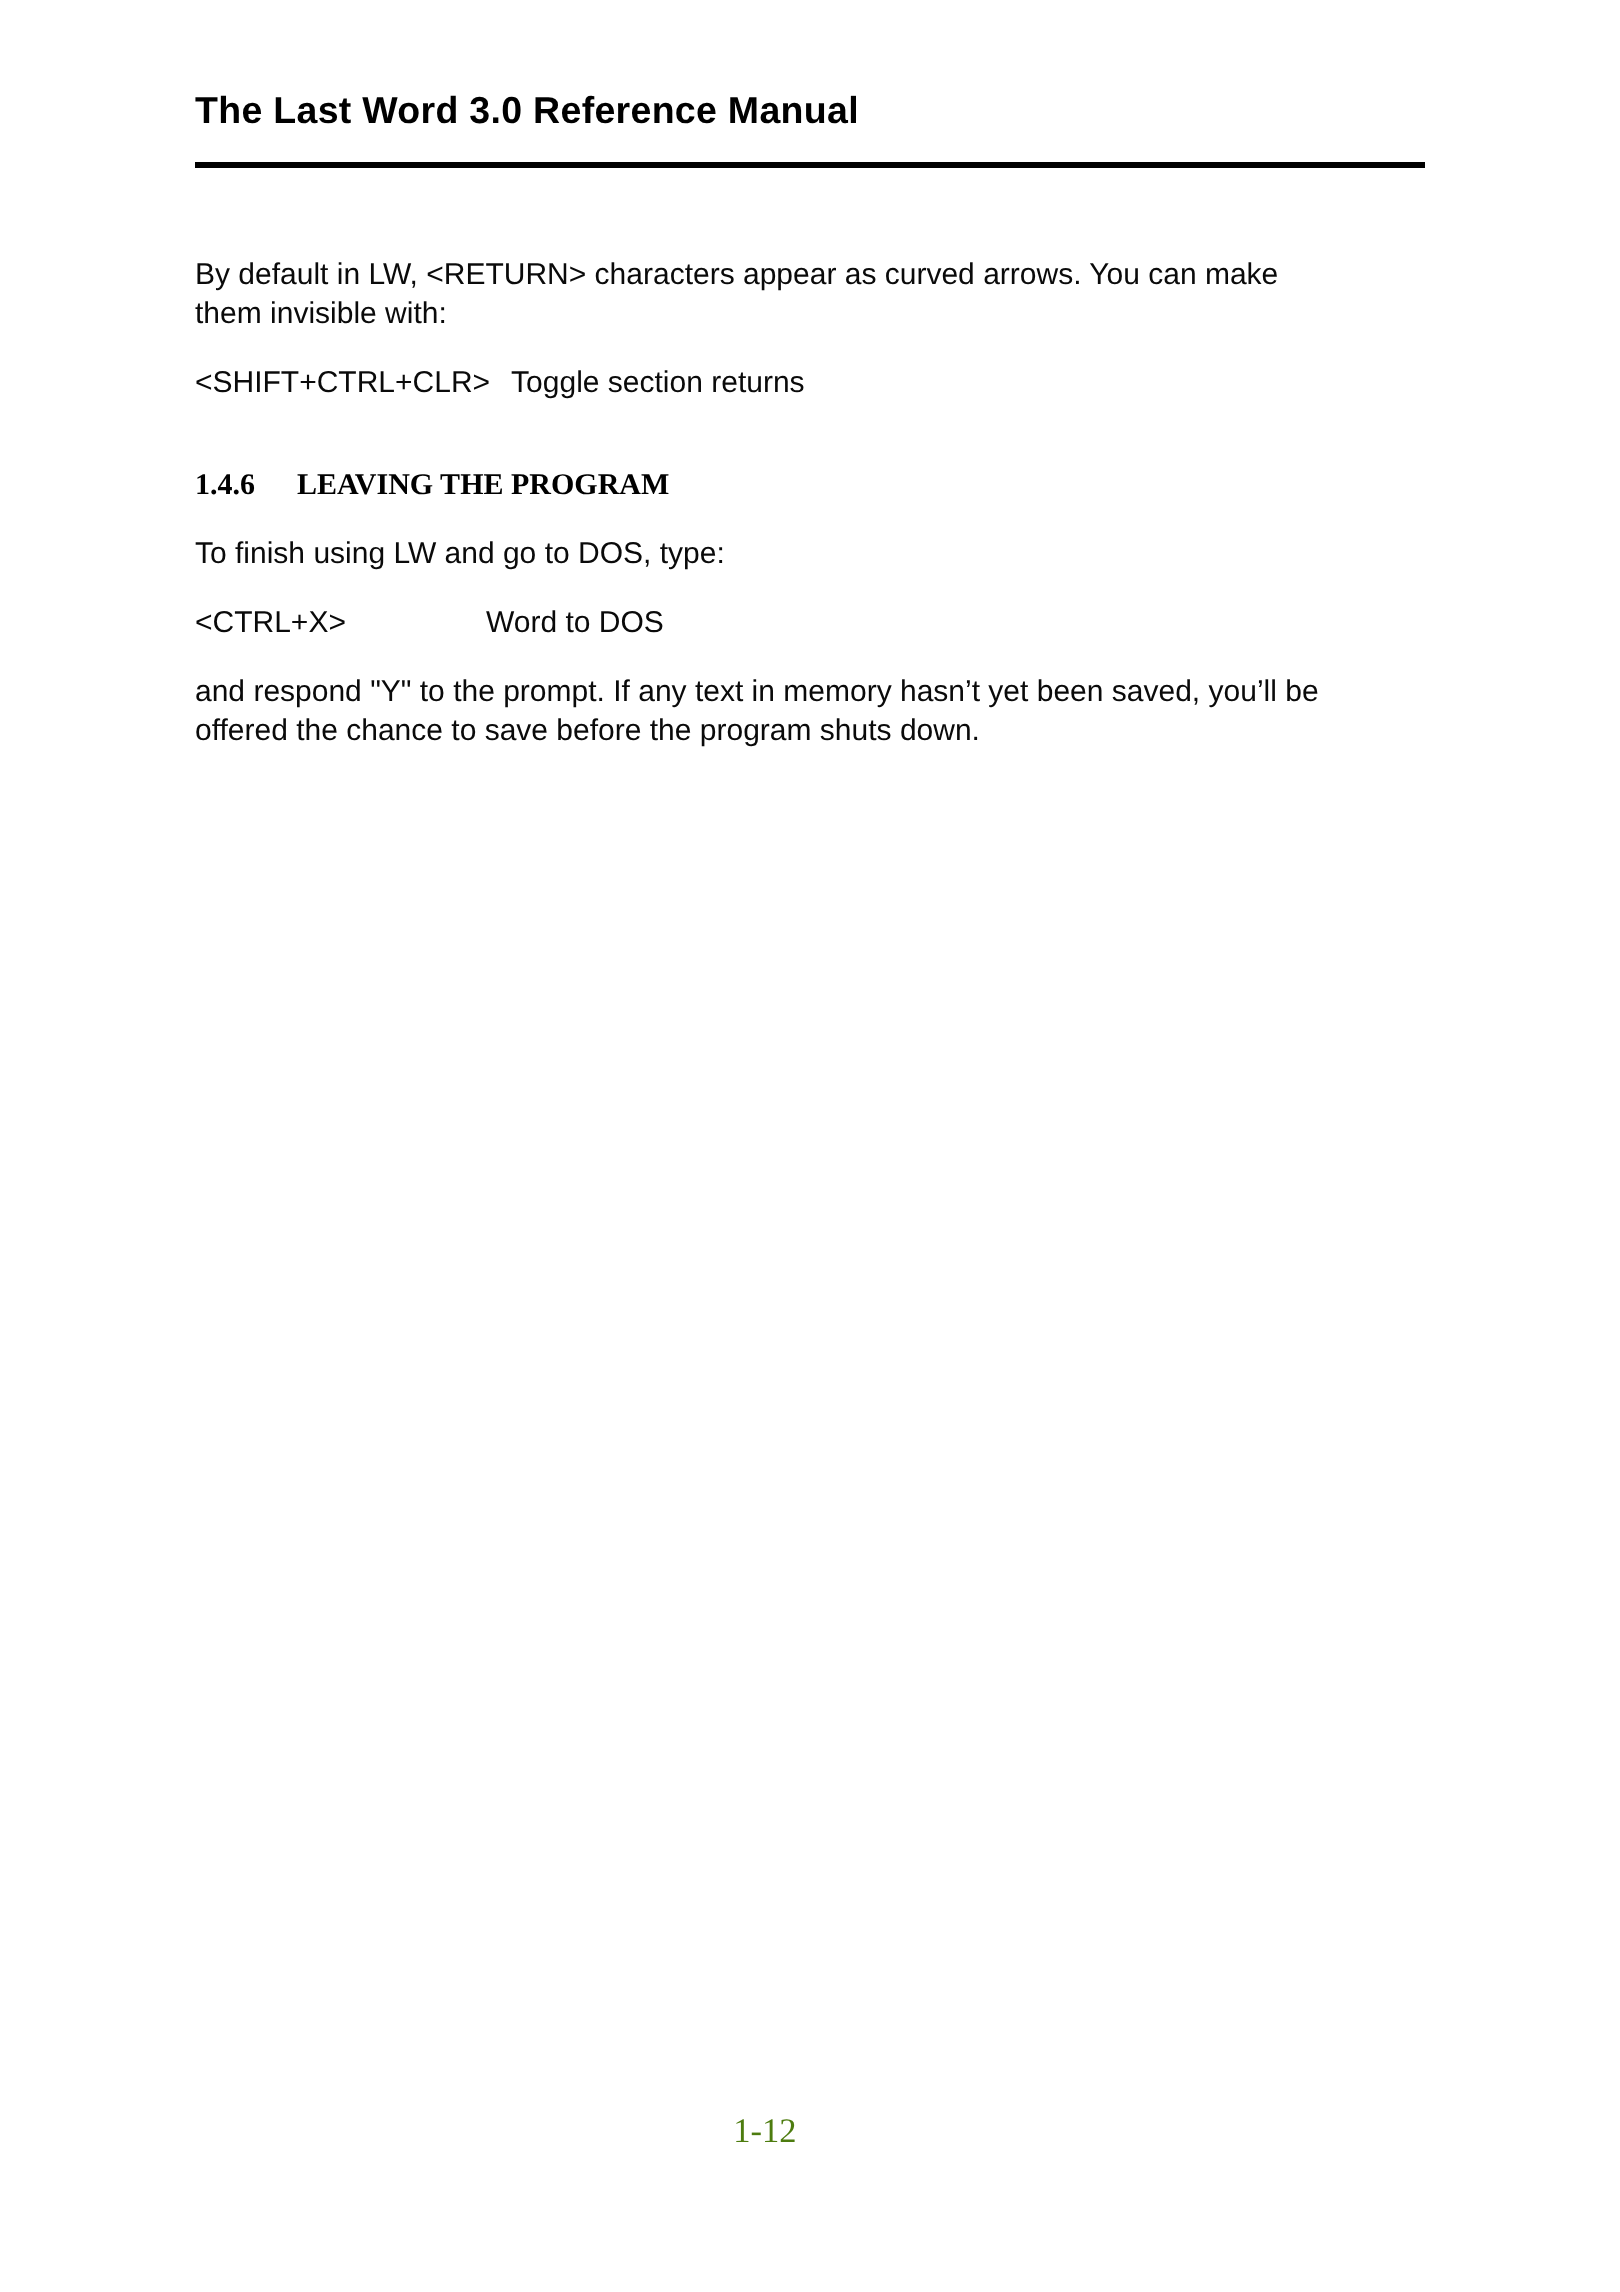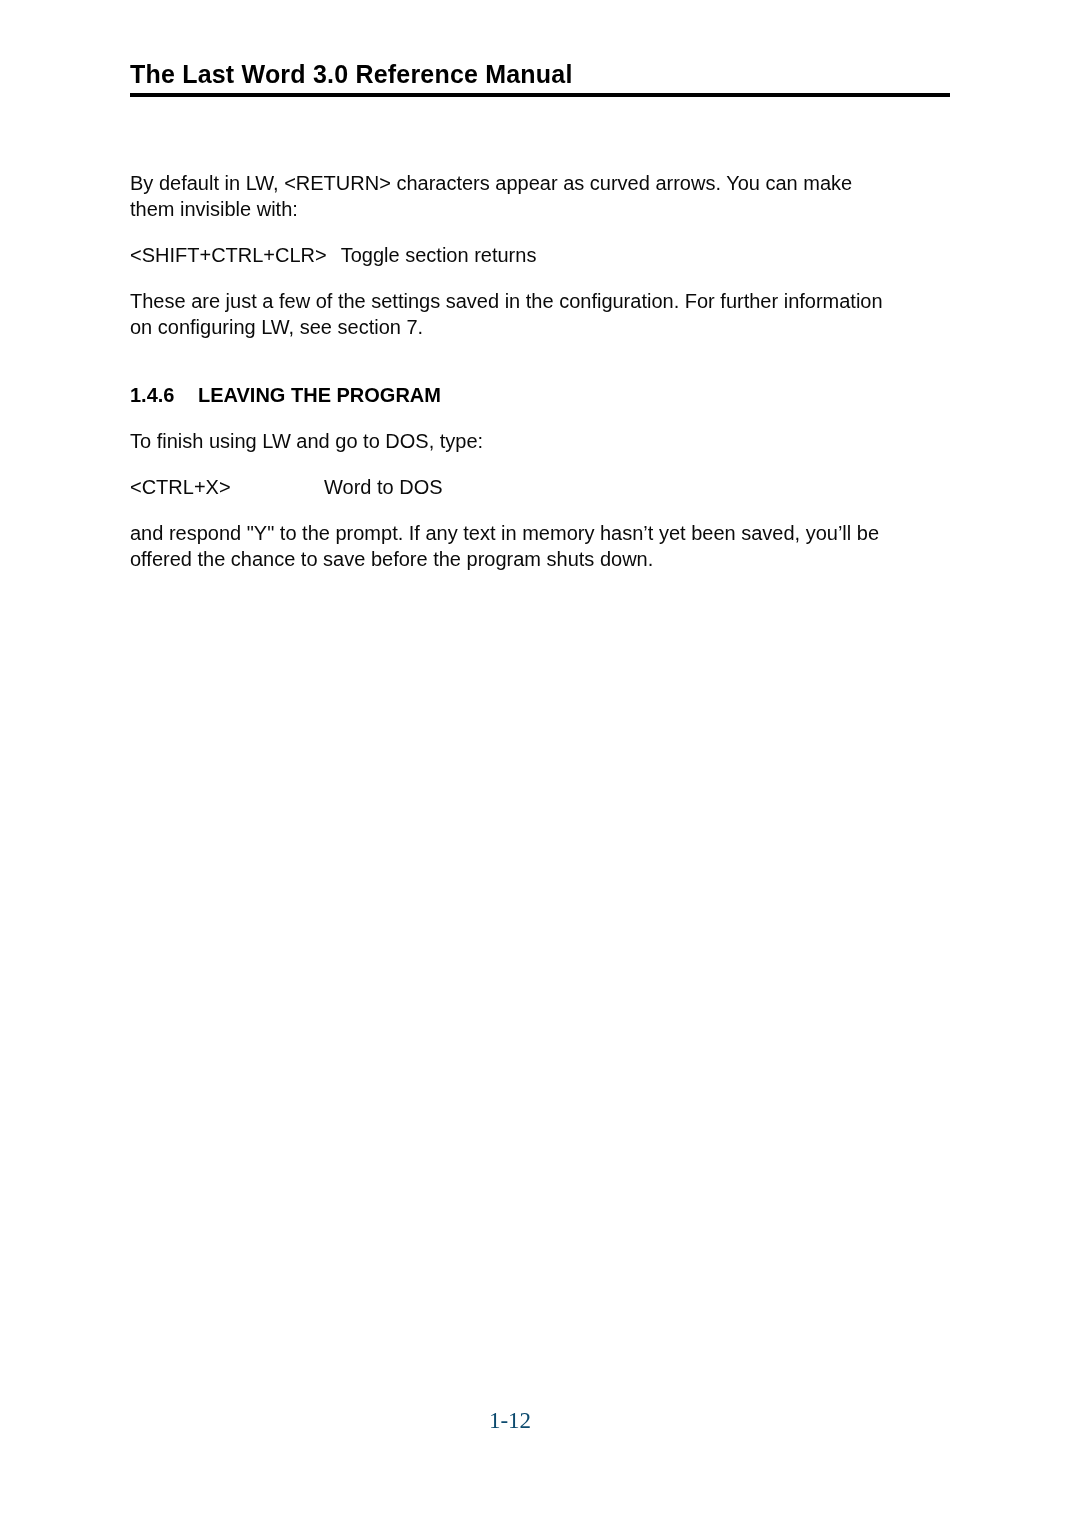--- a/index.html
+++ b/index.html
@@ -15,21 +15,21 @@
     color: #000000;
     font-family: "Liberation Sans", sans-serif;
     overflow: hidden;
   }
   .header {
     position: absolute;
     left: 130px;
     top: 60px;
     width: 820px;
     border-bottom: 4px solid #000000;
-    padding-bottom: 5px;
+    padding-bottom: 20px;
   }
   .title {
     margin: 0;
     font-size: 25px;
     font-weight: bold;
     line-height: 28px;
     letter-spacing: 0.2px;
     color: #000000;
   }
   .content {
@@ -50,56 +50,55 @@
     min-width: 180px;
     padding-right: 14px;
     box-sizing: content-box;
   }
   .section-heading {
     margin: 42px 0 20px 0;
     font-size: 20px;
     line-height: 26px;
     font-weight: bold;
     color: #000000;
+    font-family: Liberation Serif, serif;
   }
   .section-number {
     display: inline-block;
     min-width: 68px;
   }
   .footer {
     position: absolute;
     left: 130px;
     top: 1408px;
     width: 760px;
     text-align: center;
   }
   .page-number {
     font-family: "Liberation Serif", serif;
     font-size: 23px;
-    color: #0c4a6e;
+    color: #4d7c0f;
   }
 </style>
 </head>
 <body>
 
 <div class="page">
 
   <header class="header">
     <h1 class="title">The Last Word 3.0 Reference Manual</h1>
   </header>
 
   <main class="content">
 
     <p>By default in LW, &lt;RETURN&gt; characters appear as curved arrows. You can make
 them invisible with:</p>
 
     <p class="shortcut"><span class="key">&lt;SHIFT+CTRL+CLR&gt;</span><span>Toggle section returns</span></p>
 
-    <p>These are just a few of the settings saved in the configuration. For further information
-on configuring LW, see section 7.</p>
 
     <h2 class="section-heading"><span class="section-number">1.4.6</span><span>LEAVING THE PROGRAM</span></h2>
 
     <p>To finish using LW and go to DOS, type:</p>
 
     <p class="shortcut"><span class="key">&lt;CTRL+X&gt;</span><span>Word to DOS</span></p>
 
     <p>and respond "Y" to the prompt. If any text in memory hasn’t yet been saved, you’ll be
 offered the chance to save before the program shuts down.</p>
 

